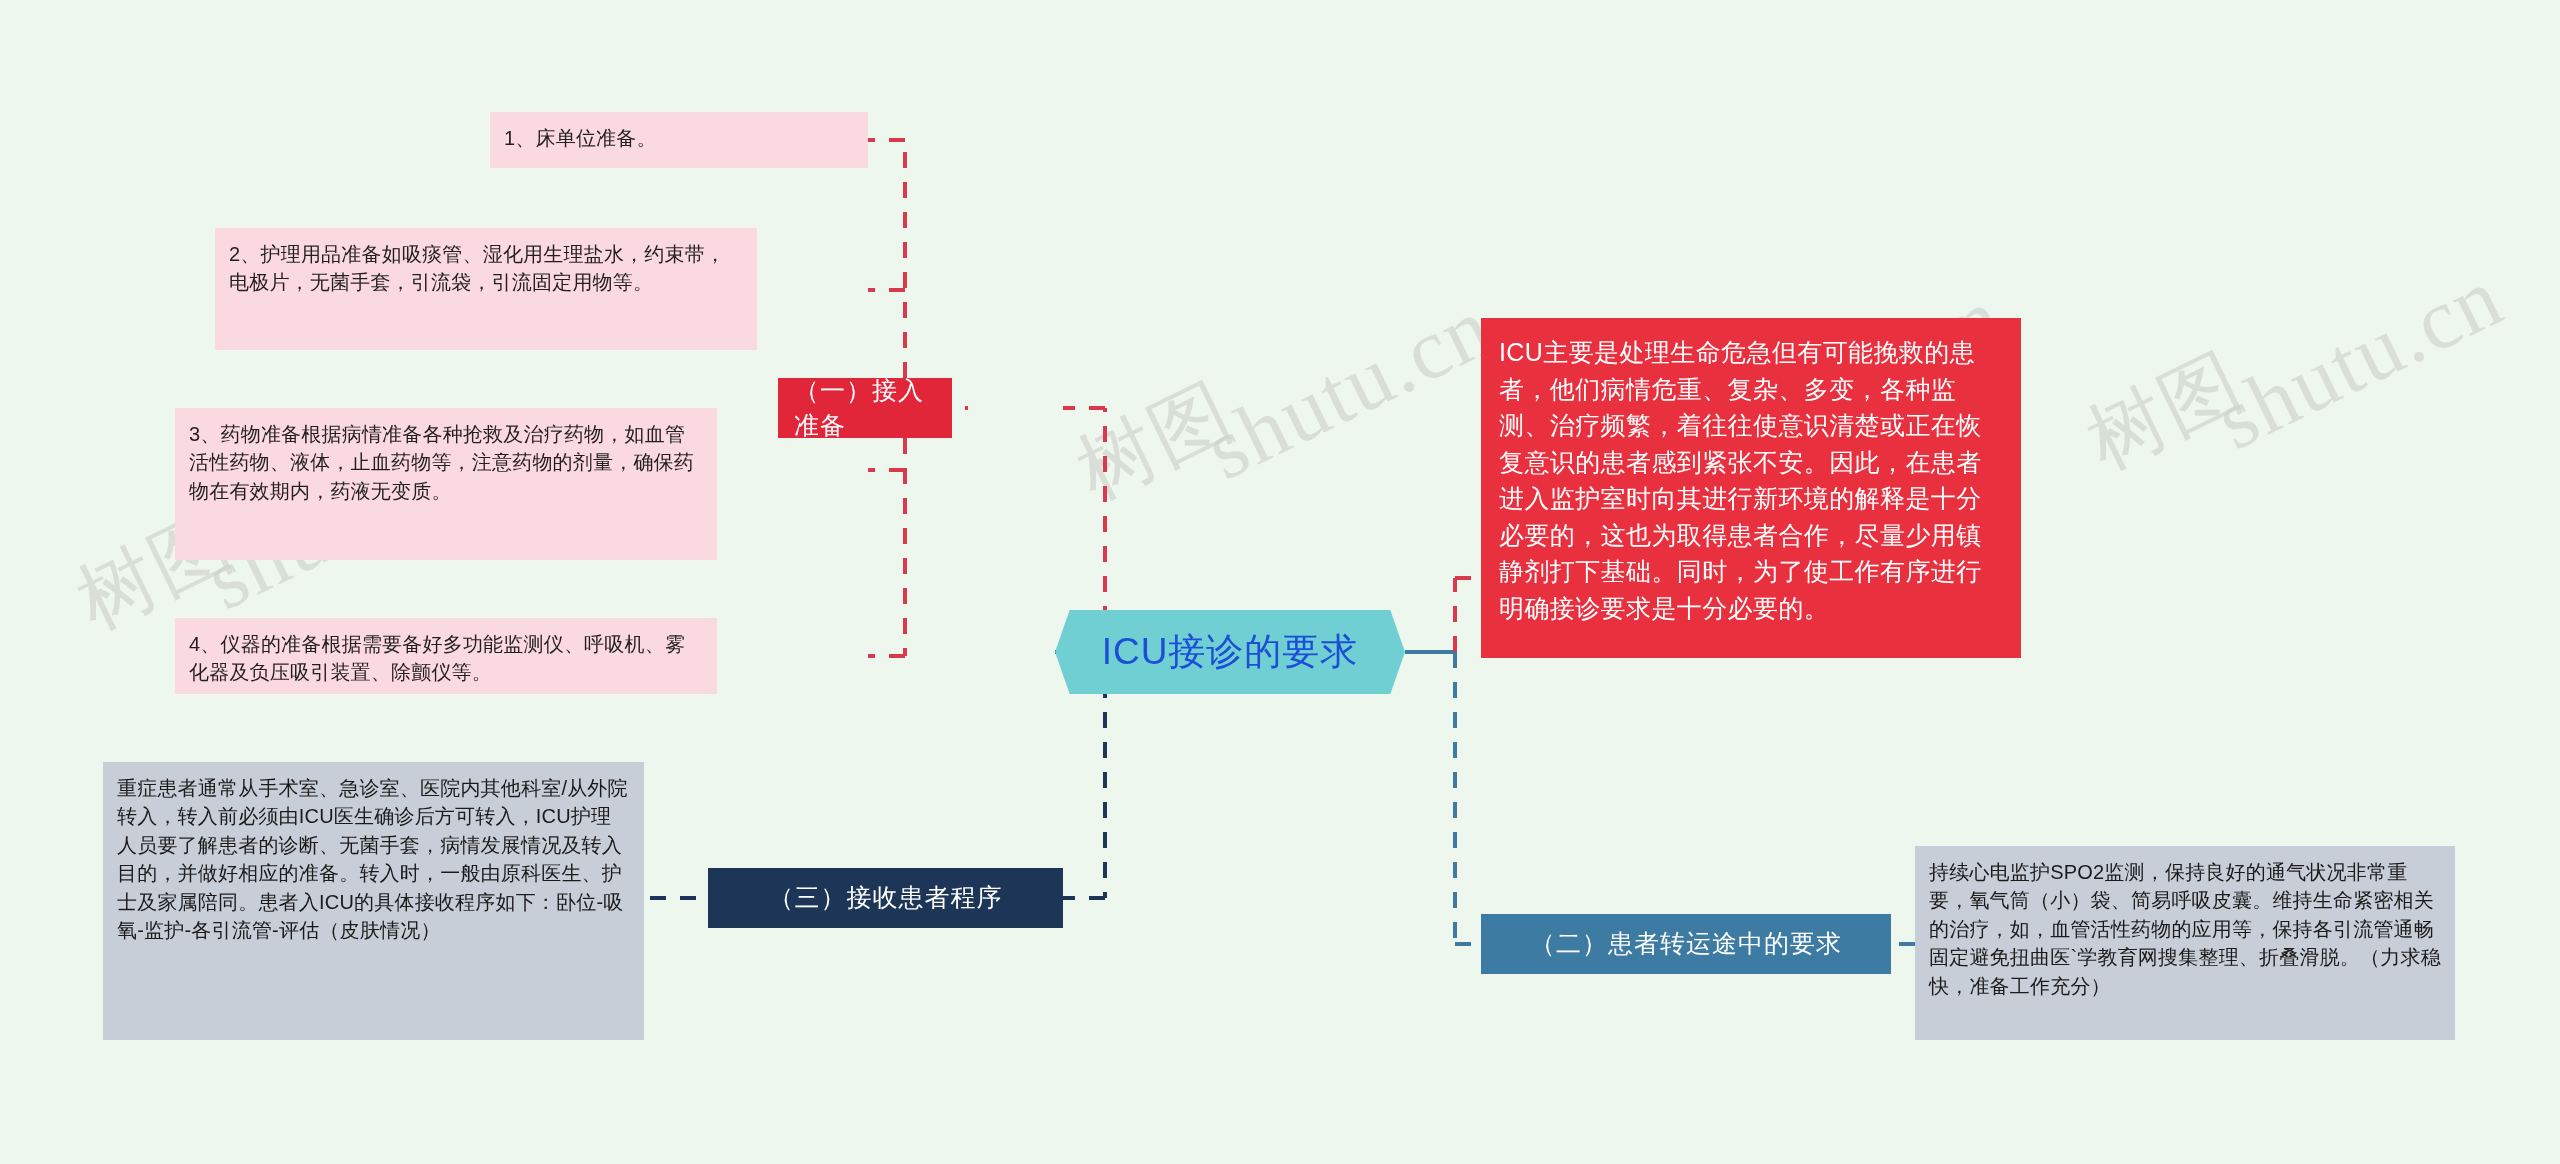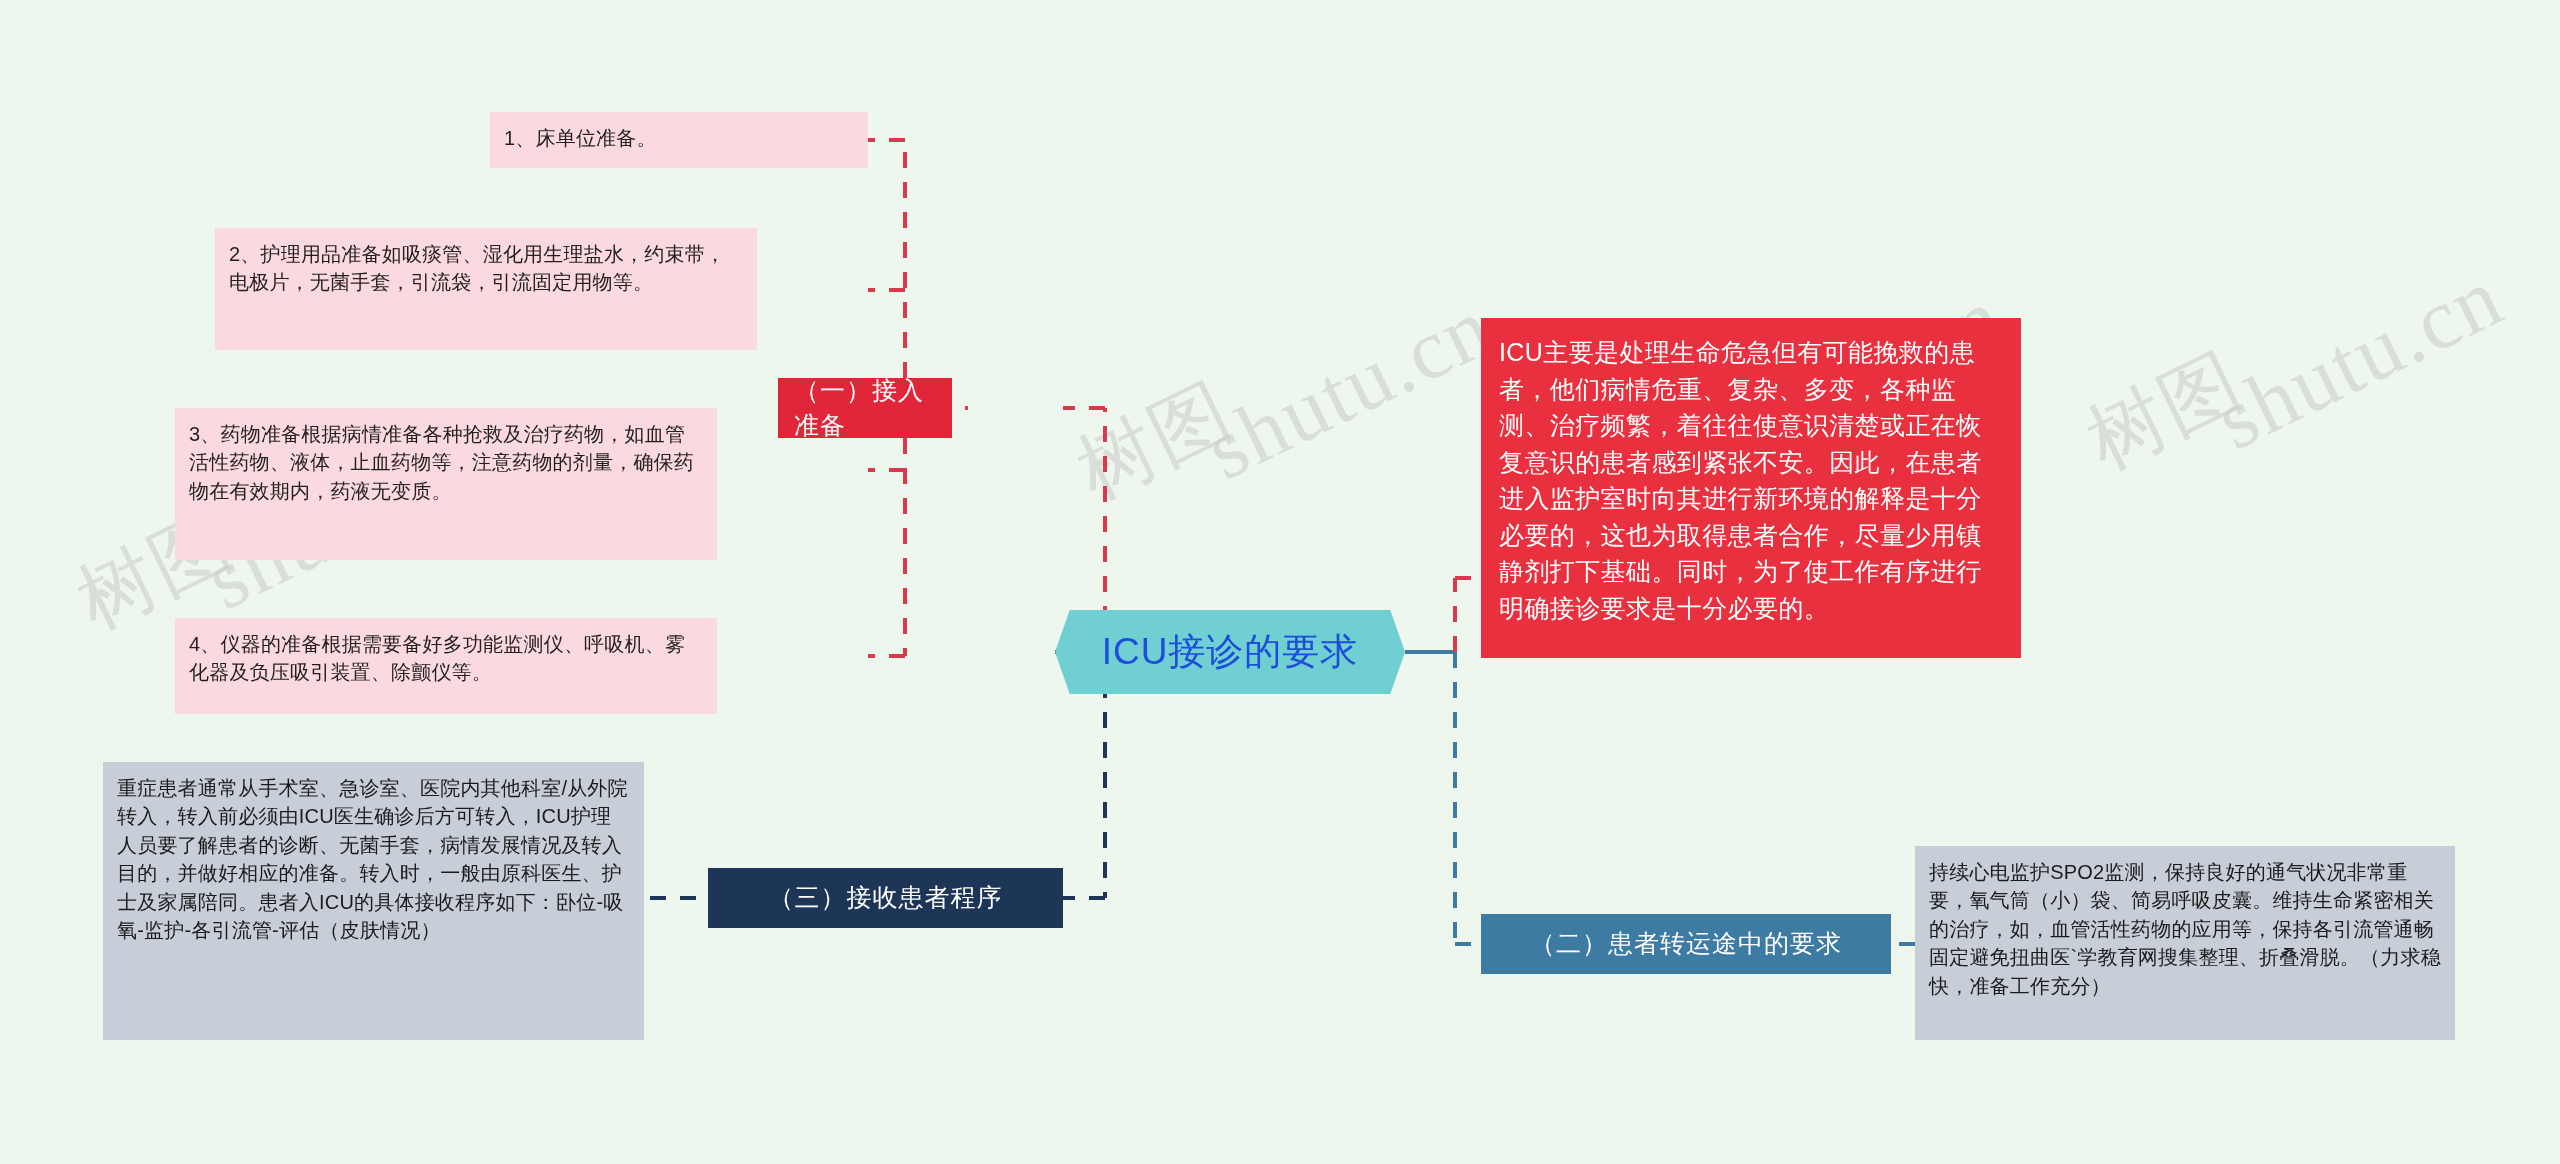--- a/index.html
+++ b/index.html
@@ -147,19 +147,19 @@
   </div>
 
   <div class="node bigred" style="left:1481px;top:318px;width:540px;height:340px;">ICU主要是处理生命危急但有可能挽救的患者，他们病情危重、复杂、多变，各种监测、治疗频繁，着往往使意识清楚或正在恢复意识的患者感到紧张不安。因此，在患者进入监护室时向其进行新环境的解释是十分必要的，这也为取得患者合作，尽量少用镇静剂打下基础。同时，为了使工作有序进行明确接诊要求是十分必要的。</div>
 
   <div class="node leaf pink center" style="left:490px;top:112px;width:378px;height:56px;">1、床单位准备。</div>
 
   <div class="node leaf pink" style="left:175px;top:228px;width:542px;height:122px;margin-left:40px;">2、护理用品准备如吸痰管、湿化用生理盐水，约束带，电极片，无菌手套，引流袋，引流固定用物等。</div>
 
   <div class="node leaf pink" style="left:175px;top:408px;width:542px;height:152px;">3、药物准备根据病情准备各种抢救及治疗药物，如血管活性药物、液体，止血药物等，注意药物的剂量，确保药物在有效期内，药液无变质。</div>
 
-  <div class="node leaf pink" style="left:175px;top:618px;width:542px;height:96px;">4、仪器的准备根据需要备好多功能监测仪、呼吸机、雾化器及负压吸引装置、除颤仪等。</div>
+  <div class="node leaf pink" style="left:175px;top:618px;width:542px;height:76px;">4、仪器的准备根据需要备好多功能监测仪、呼吸机、雾化器及负压吸引装置、除颤仪等。</div>
 
   <div class="node leaf grey" style="left:103px;top:762px;width:541px;height:278px;">重症患者通常从手术室、急诊室、医院内其他科室/从外院转入，转入前必须由ICU医生确诊后方可转入，ICU护理人员要了解患者的诊断、无菌手套，病情发展情况及转入目的，并做好相应的准备。转入时，一般由原科医生、护士及家属陪同。患者入ICU的具体接收程序如下：卧位-吸氧-监护-各引流管-评估（皮肤情况）</div>
 
   <div class="node leaf grey" style="left:1915px;top:846px;width:540px;height:194px;">持续心电监护SPO2监测，保持良好的通气状况非常重要，氧气筒（小）袋、简易呼吸皮囊。维持生命紧密相关的治疗，如，血管活性药物的应用等，保持各引流管通畅固定避免扭曲医`学教育网搜集整理、折叠滑脱。（力求稳快，准备工作充分）</div>
 
 </div>
 
 </body></html>

